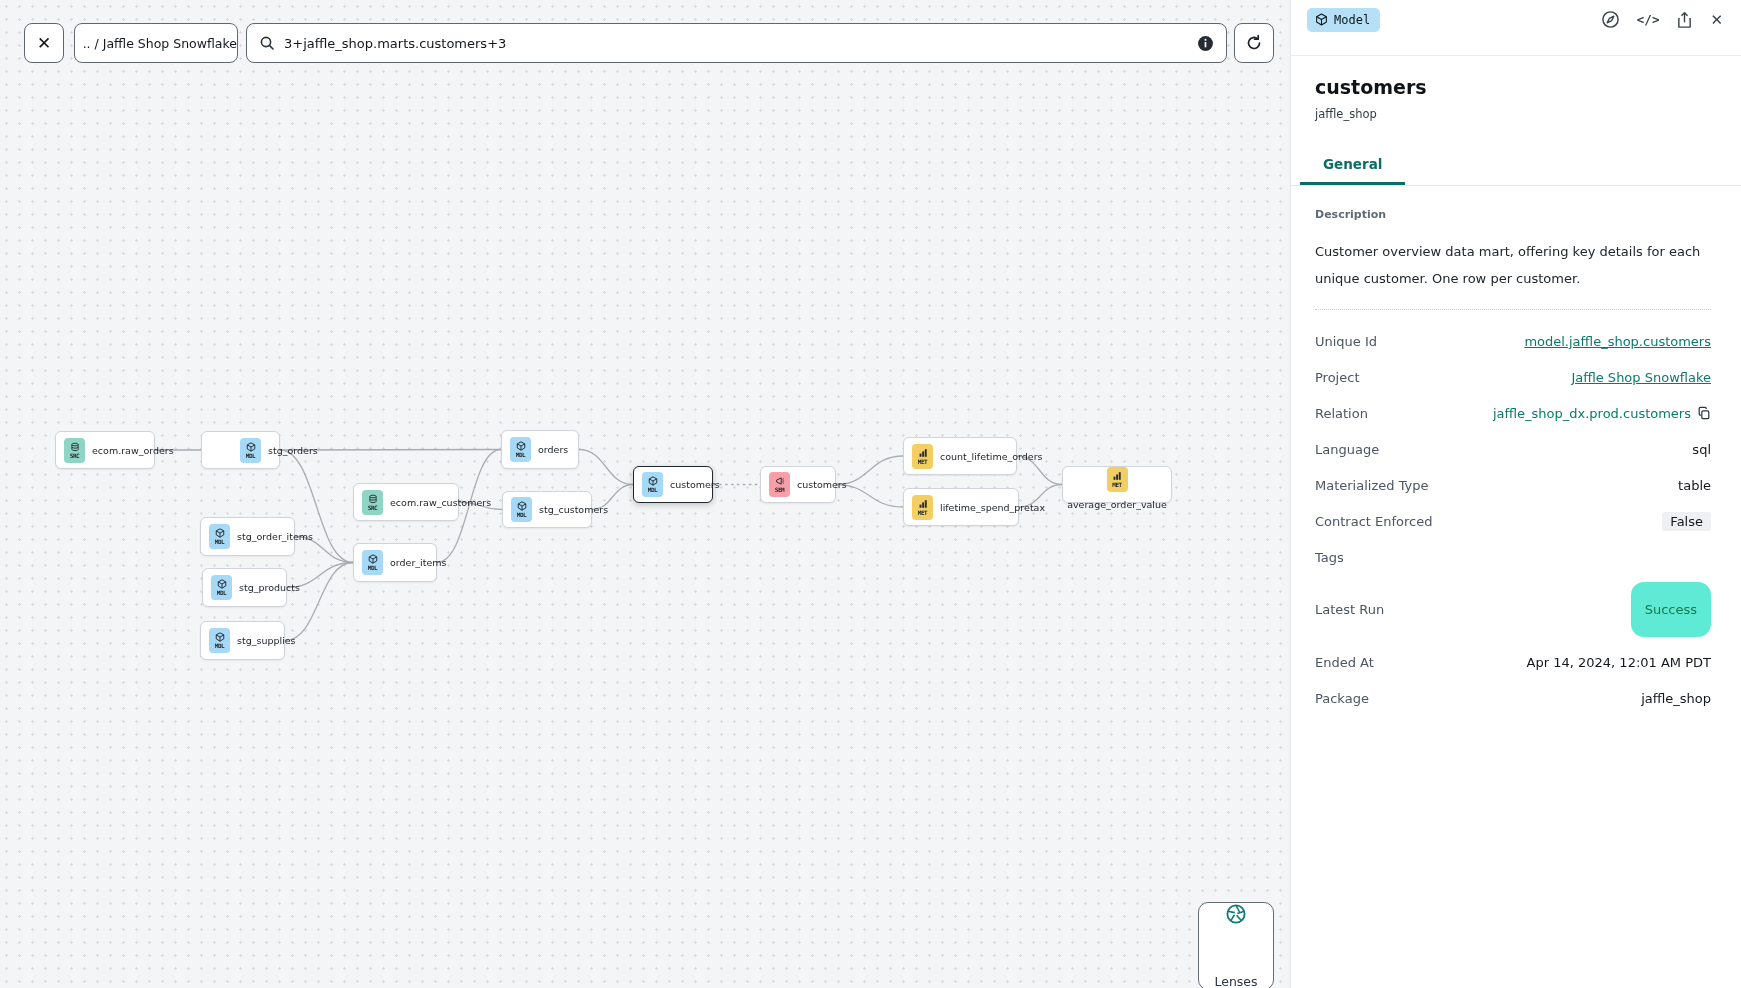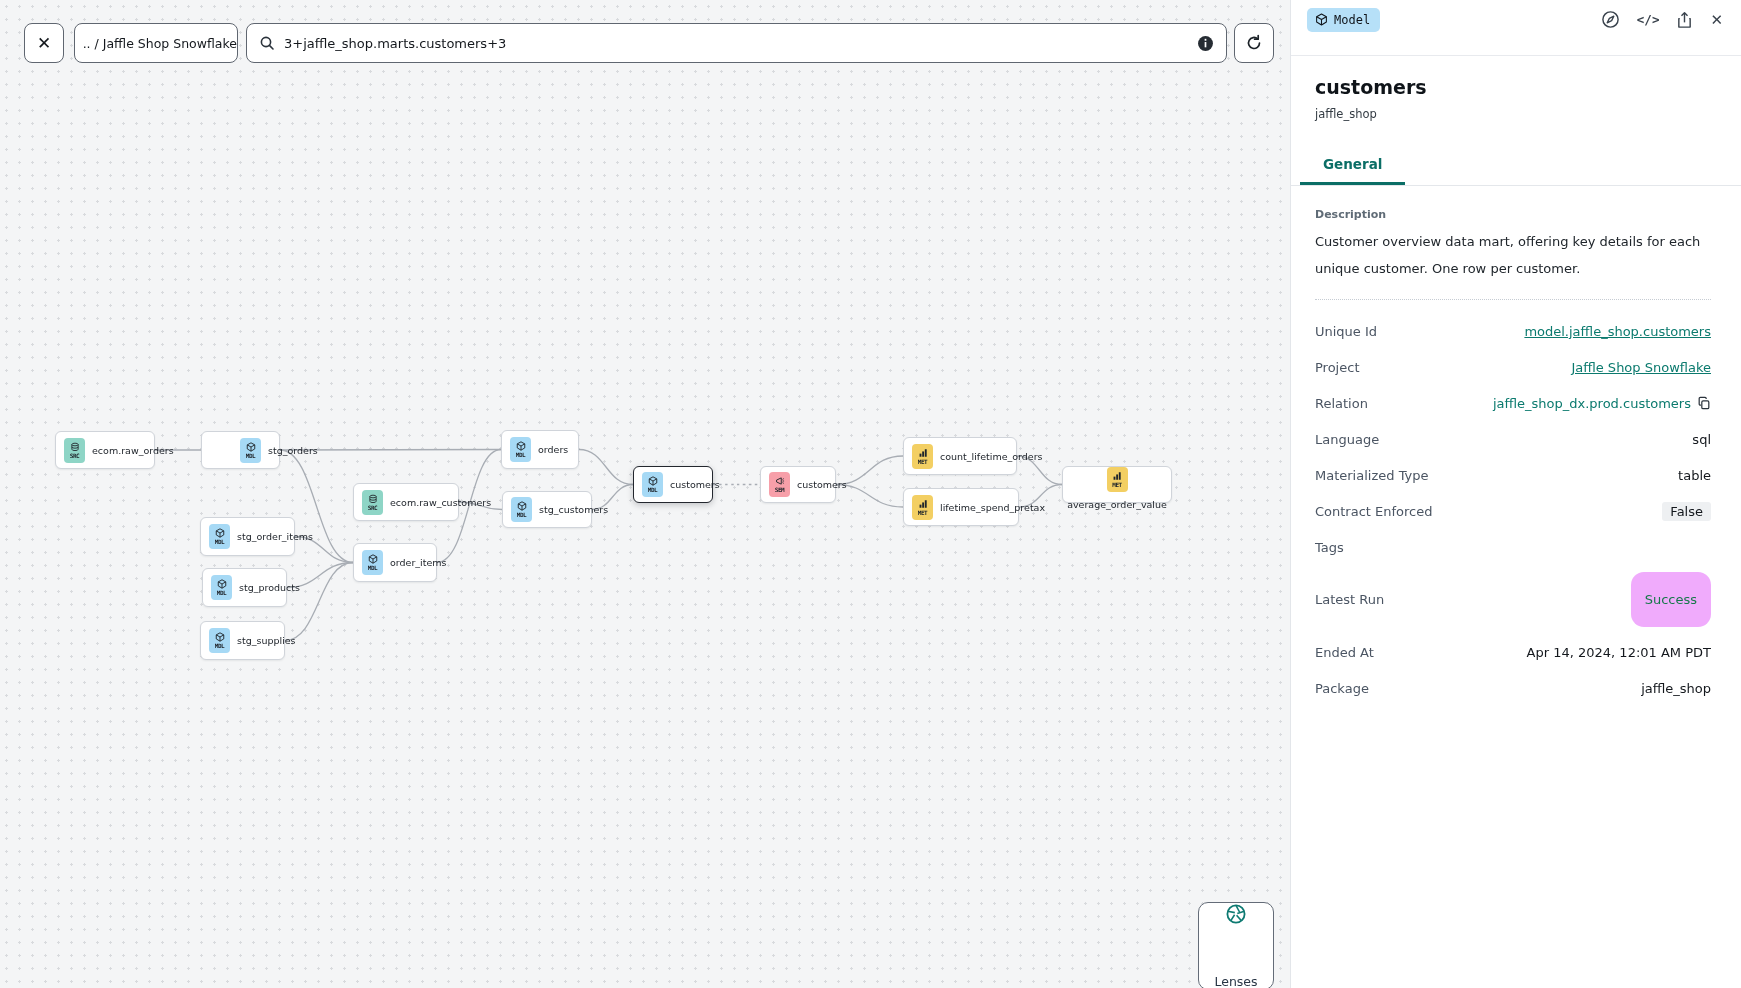--- a/index.html
+++ b/index.html
@@ -81,33 +81,33 @@
   .panel-title { font-size:19px; font-weight:bold; color:#0f1419; }
   .panel-sub { font-size:11.5px; color:#343c44; margin-top:9px; }
 
   .tabs { margin-top:26px; border-bottom:1px solid #e4e7eb; padding-left:9px; display:flex; }
   .tab {
     padding:9px 23px 10px 23px; font-size:13.5px; font-weight:bold; color:#0b6e66;
     border-bottom:3px solid #0b6e66; cursor:pointer;
   }
 
   .panel-body { padding:22px 30px 0 24px; overflow:hidden; }
-  .sec-label { font-size:11px; font-weight:bold; color:#5f6b76; margin-bottom:8px; }
+  .sec-label { font-size:11px; font-weight:bold; color:#5f6b76; margin-bottom:18px; }
   .desc-text { font-size:13px; line-height:2.05; color:#20262c; margin-bottom:17px; }
   .dotted-sep { border:none; border-top:1.5px dotted #c6ccd3; margin-bottom:20px; }
 
   .rows { display:flex; flex-direction:column; }
   .row { display:flex; align-items:center; justify-content:space-between; min-height:22px; margin-bottom:14px; }
   .row .lbl { font-size:13px; color:#4b5563; }
   .row .val { font-size:13px; color:#14181d; }
   a.link { font-size:13px; color:#0b7a6e; text-decoration:underline; cursor:pointer; }
   .val-teal { font-size:13px; color:#0b7a6e; display:flex; align-items:center; gap:6px; }
   .copy-btn { cursor:pointer; display:flex; }
   .badge-gray { background:#eef0f2; border-radius:3px; padding:2px 8px; font-size:13px; color:#14181d; }
-  .badge-success { background:#f0abfc; border-radius:13px; padding:20px 14px; font-size:13px; color:#16784a; }
+  .badge-success { background:#5eead4; border-radius:13px; padding:20px 14px; font-size:13px; color:#16784a; }
 </style>
 </head>
 <body>
 
 <div class="canvas">
   <svg class="edges" id="edge-svg" width="1290" height="988">
       <path d="M 155 450 C 178 450, 178 450, 201 450" class="edge"></path>
       <path d="M 280 450 C 320 450, 461 449.5, 501 449.5" class="edge"></path>
       <path d="M 280 450 C 316.5 450, 316.5 562.5, 353 562.5" class="edge"></path>
       <path d="M 295 536.5 C 324 536.5, 324 562.5, 353 562.5" class="edge"></path>

